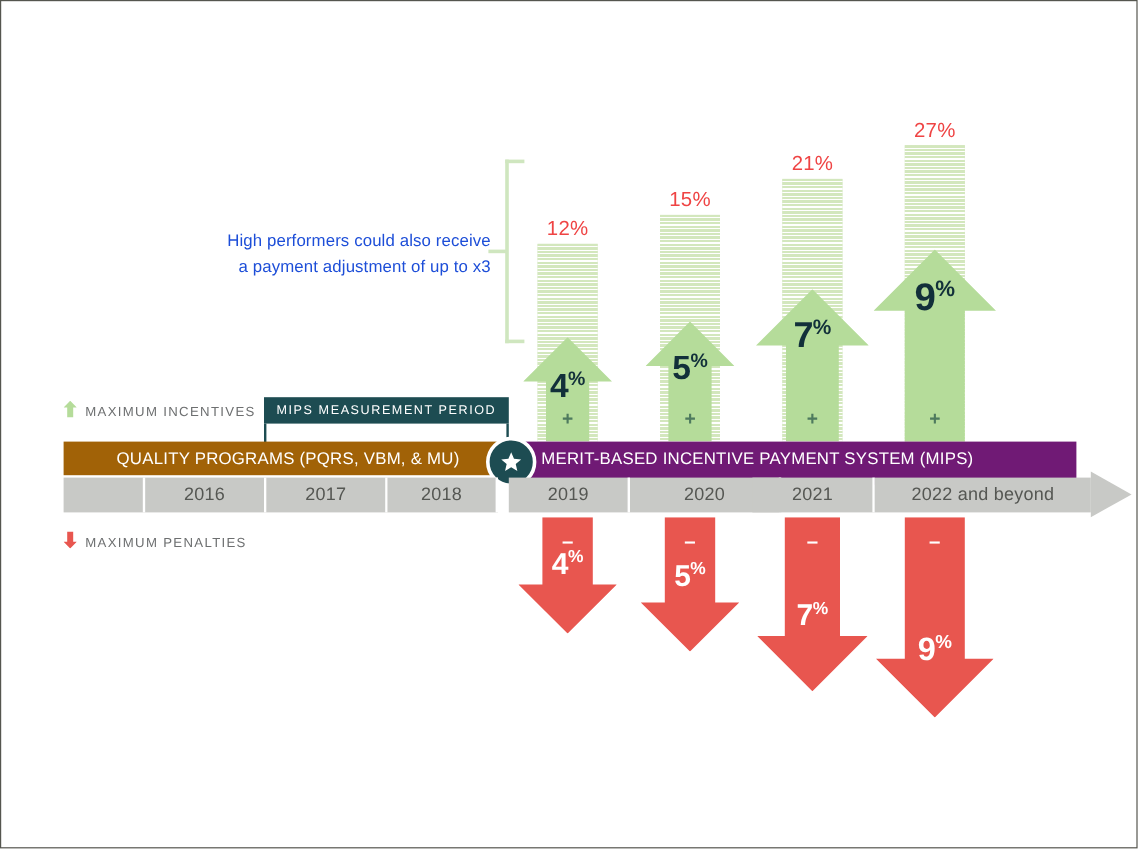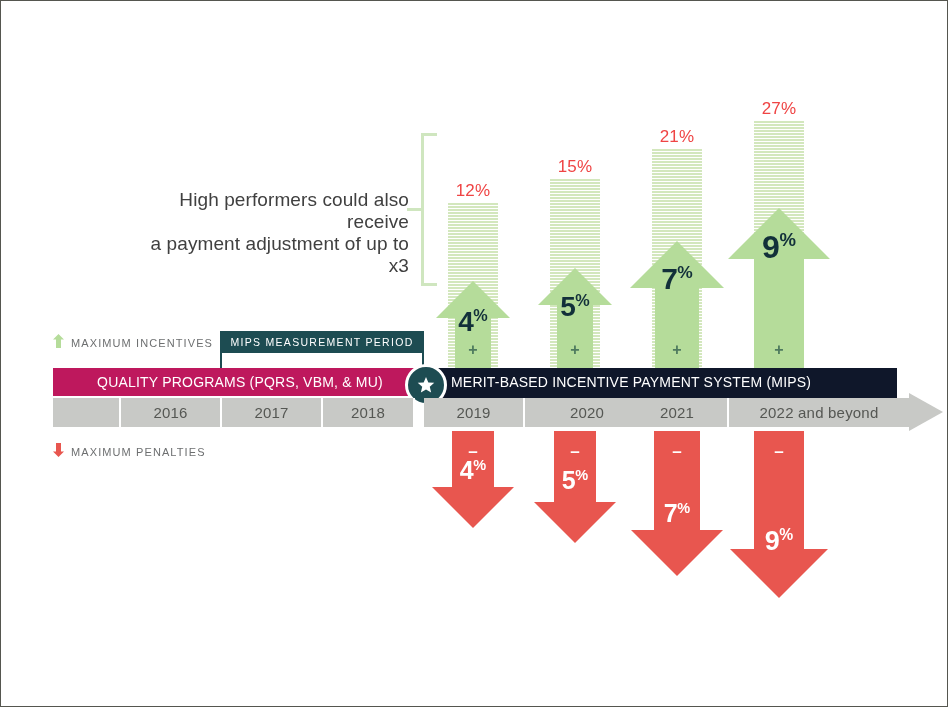--- a/index.html
+++ b/index.html
@@ -13,21 +13,21 @@
 
   
   #bracket{left:420px;top:132px;width:16px;height:153px;
            border-left:3px solid #cfe6bf;
            border-top:3px solid #cfe6bf;
            border-bottom:3px solid #cfe6bf;
            box-sizing:border-box;}
   #bracket-tick{left:406px;top:207px;width:16px;height:3px;background:#cfe6bf;}
 
   #annotation{left:140px;top:188px;width:268px;text-align:right;
-              font-size:19px;line-height:22px;color:#404040;
+              font-size:14px;line-height:22px;color:#1d4ed8;
               letter-spacing:.1px;}
 
   
   .hbar{width:50px;
         background-image:repeating-linear-gradient(
             to bottom,
             #d3e7bd 0px,#d3e7bd 2px,
             #ffffff 2px,#ffffff 3px);
         background-color:#d3e7bd;}
   .htop-label{position:absolute;width:90px;text-align:center;
@@ -62,24 +62,24 @@
   #mips-box{left:219px;top:330px;width:204px;height:22px;
             background:#1d4c52;color:#ffffff;font-size:10.5px;
             letter-spacing:1.3px;text-align:center;line-height:22px;
             white-space:nowrap;}
   #mips-bracket{left:219px;top:352px;width:204px;height:17px;
                 border-left:2px solid #1d4c52;
                 border-right:2px solid #1d4c52;
                 box-sizing:border-box;}
 
   
-  #prog-gray{left:52px;top:367px;width:374px;height:28px;background:#be185d;}
+  #prog-gray{left:52px;top:367px;width:374px;height:28px;background:#a16207;}
   #prog-gray span{display:block;line-height:28px;text-align:center;
                   color:#ffffff;font-size:14px;letter-spacing:.2px;}
-  #prog-teal{left:426px;top:367px;width:470px;height:36px;background:#0f172a;}
+  #prog-teal{left:426px;top:367px;width:470px;height:36px;background:#701a75;}
   #prog-teal span{display:block;line-height:28px;color:#ffffff;font-size:14px;
                   letter-spacing:.2px;padding-left:24px;}
   #star-badge{left:404px;top:363px;width:36px;height:36px;border-radius:50%;
               background:#1d4c52;border:3px solid #ffffff;
               display:flex;align-items:center;justify-content:center;}
 
   
   #year-band{left:52px;top:397px;width:870px;height:29px;}
   .year-cell{position:absolute;top:0;height:29px;background:#c8c9c6;
              border-right:2px solid #ffffff;box-sizing:border-box;}

